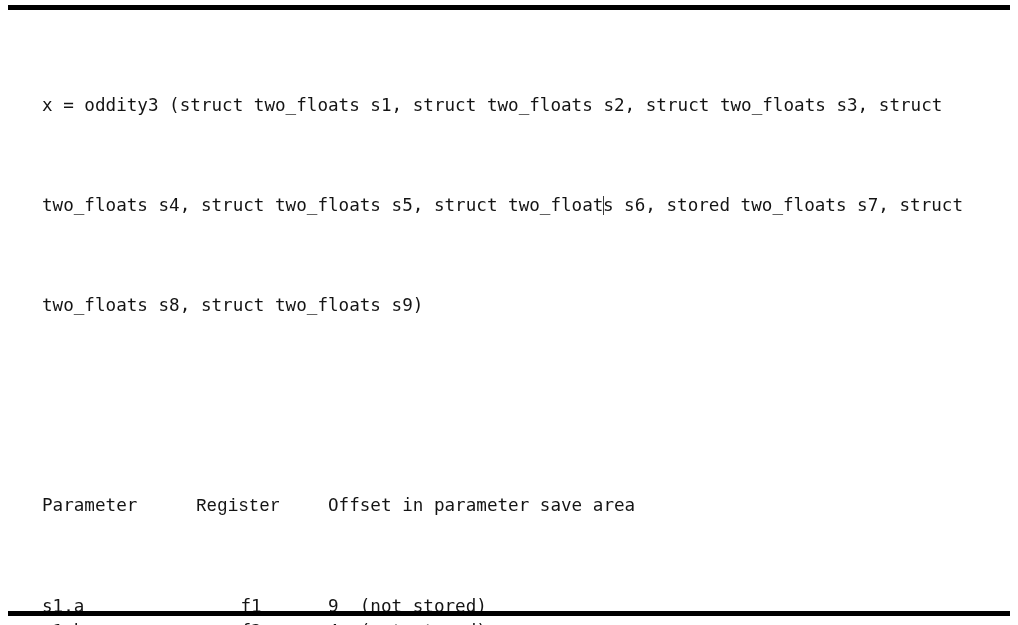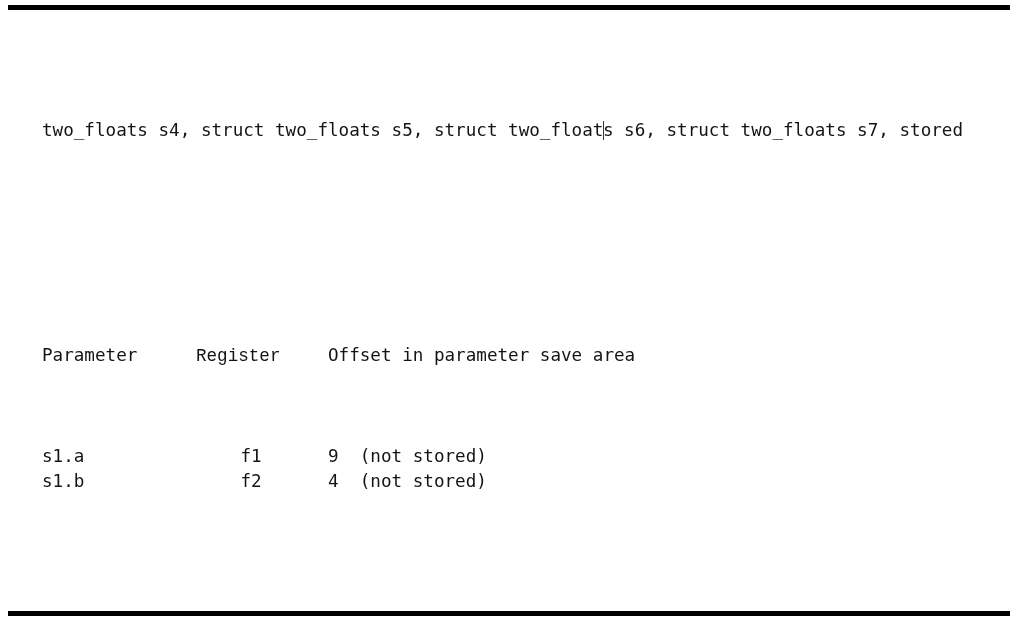--- a/index.html
+++ b/index.html
@@ -70,23 +70,25 @@
 </style>
 </head>
 <body>
 
 <div id="figure">
 
   <div class="rule top"></div>
 
   <div id="code-block">
 
+    <div class="sig-line">x = oddity3 (struct two_floats s1, struct two_floats s2, struct two_floats s3, struct</div>
 
-    <div class="sig-line"><span>two_floats s4, struct two_floats s5, struct two_float</span><span class="caret"></span><span>s s6, struct two_floats s7, stored</span></div>
+    <div class="sig-line"><span>two_floats s4, struct two_floats s5, struct two_float</span><span class="caret"></span><span>s s6, stored two_floats s7, struct</span></div>
 
+    <div class="sig-line">two_floats s8, struct two_floats s9)</div>
 
     <div class="spacer-line"></div>
 
     <div class="tbl-line"><span class="col-param">Parameter</span><span class="col-reg">Register</span><span class="col-off">Offset in parameter save area</span></div>
 
     <div id="table-rows"><div class="tbl-line"><span class="col-param">s1.a</span><span class="col-reg-r">f1</span><span class="col-off">9  (not stored)</span></div><div class="tbl-line"><span class="col-param">s1.b</span><span class="col-reg-r">f2</span><span class="col-off">4  (not stored)</span></div></div>
 
   </div>
 
   <div class="rule bottom"></div>

